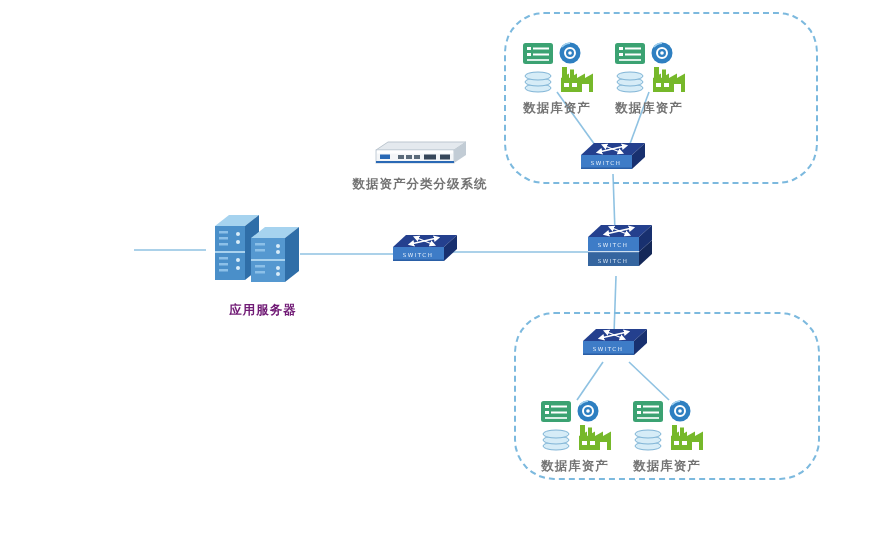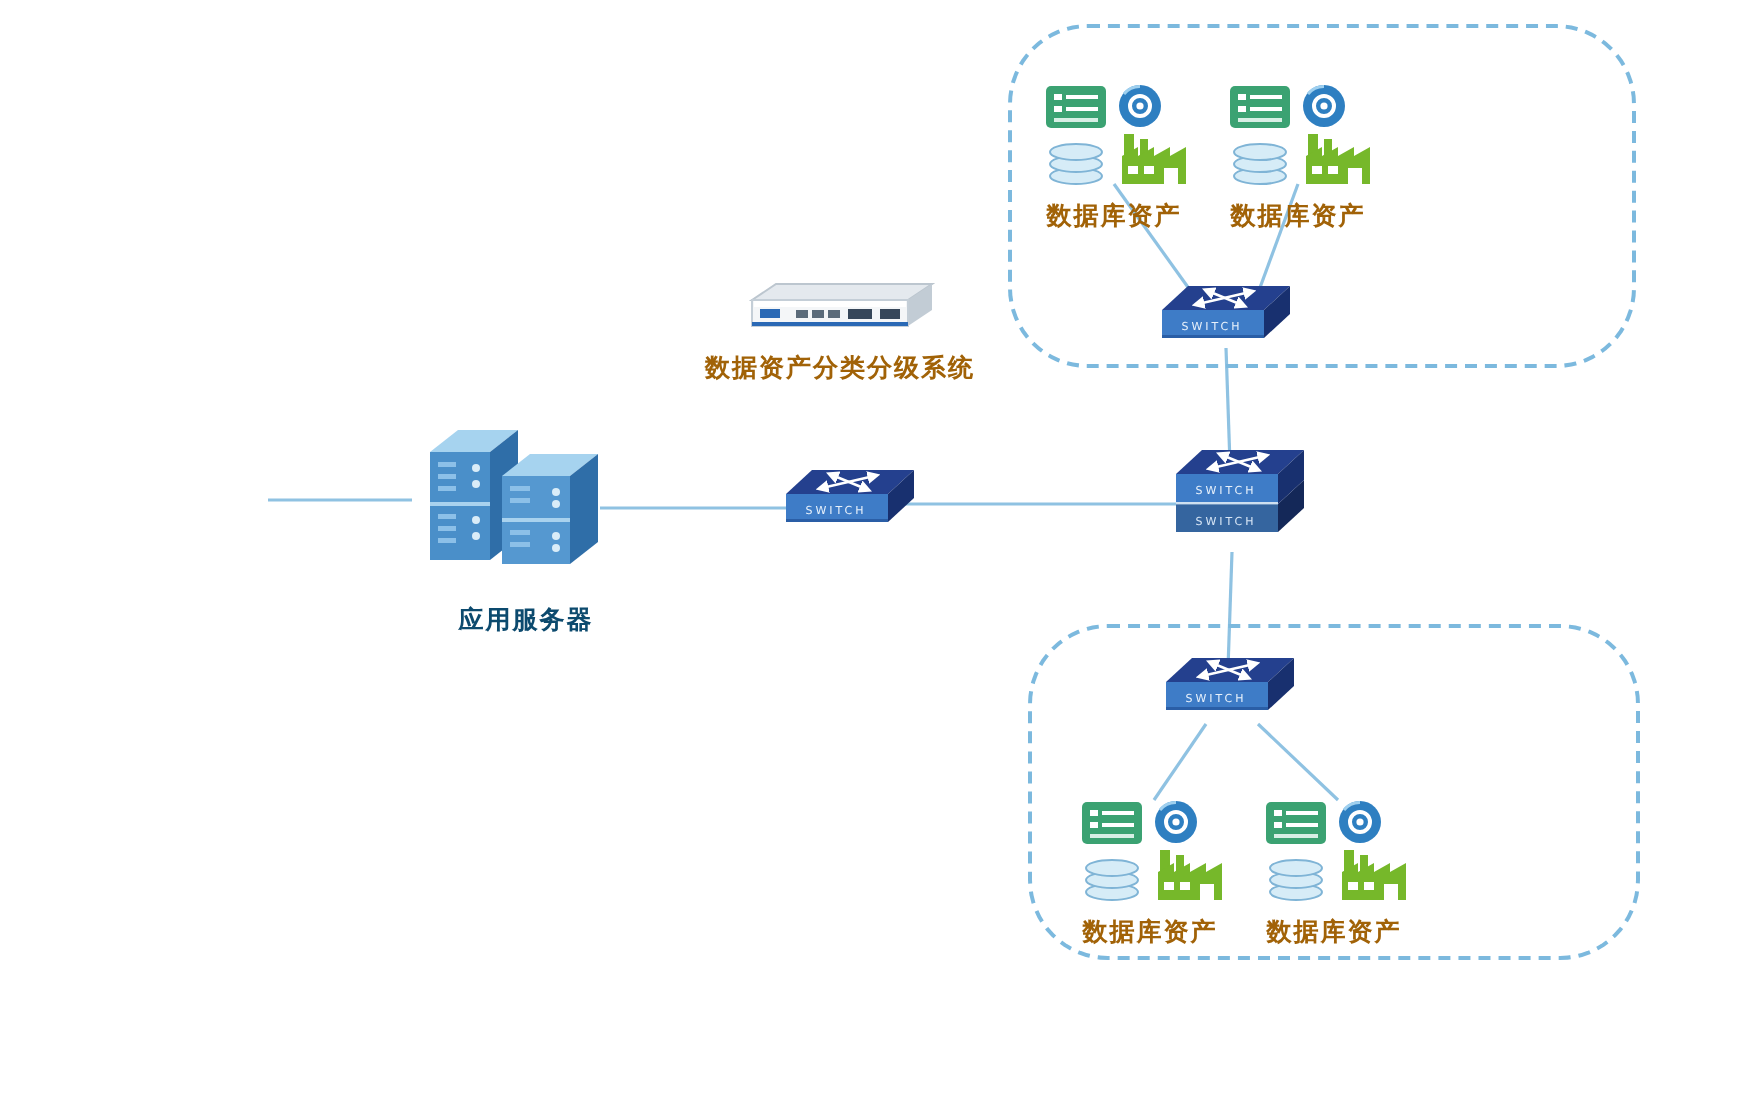--- a/index.html
+++ b/index.html
@@ -2,24 +2,24 @@
 <html><head>
 <meta charset="utf-8">
 <style>
   * { margin:0; padding:0; box-sizing:border-box; }
   html,body { background:#ffffff; }
   body { font-family:"DejaVu Sans","Liberation Sans",sans-serif; }
   .canvas { position:relative; width:875px; height:553px; background:#ffffff; overflow:hidden; }
   .layer { position:absolute; left:0; top:0; width:875px; height:553px; pointer-events:none; }
   .node { position:absolute; display:flex; flex-direction:column; align-items:center; }
   .node-label {
-    font-size:12.5px; font-weight:600; color:#a16207;
+    font-size:12.5px; font-weight:600; color:#737373;
     margin-top:6px; white-space:nowrap; letter-spacing:1px; text-align:center;
   }
-  .node-label.orange { color:#0c4a6e; }
+  .node-label.orange { color:#701a75; }
   .group-box {
     position:absolute; border:2px dashed #7cb9de; border-radius:40px; background:transparent;
   }
 </style>
 </head>
 <body>
 
 <div class="canvas">
 
   <svg width="0" height="0" style="position:absolute" aria-hidden="true">

